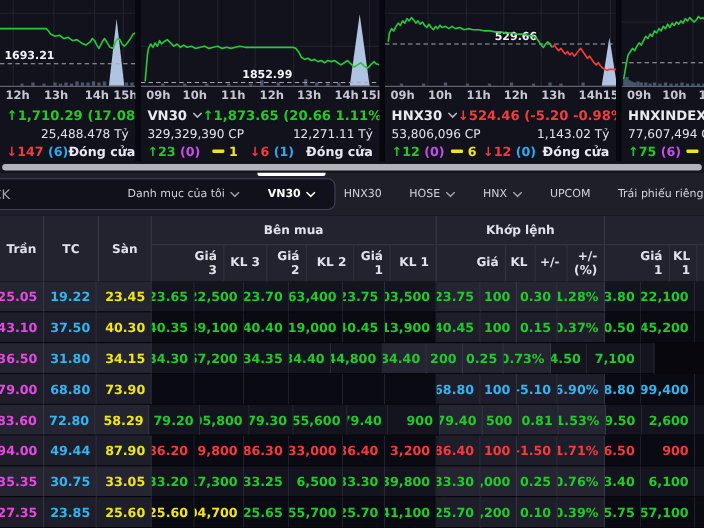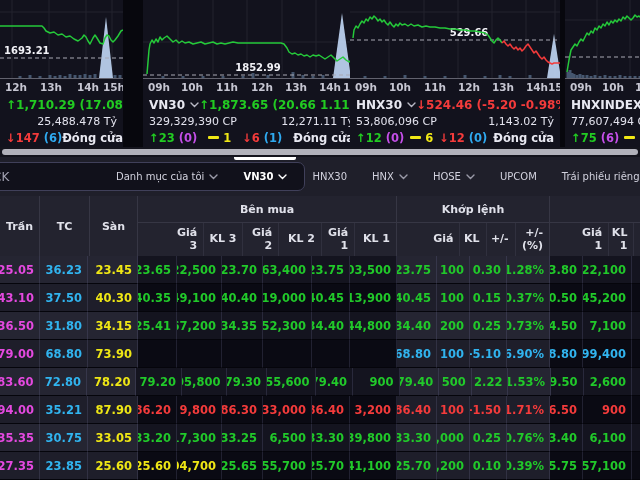--- a/index.html
+++ b/index.html
@@ -118,21 +118,21 @@
           <span>25,488.478 Tỷ</span>
         </div>
         <div class="s-line s3">
           <span class="adv"></span>
           <span class="flat"></span>
           <span class="dec">↓147 <span class="pc">(6)</span></span>
           <span class="status">Đóng cửa</span>
         </div>
       </div>
     </div>
-    <div class="panel" style="left: 143px; width: 217px;">
+    <div class="panel" style="left: 128px; width: 217px;">
       <svg width="217" height="80" class="chart">
         <line x1="35" y1="0" x2="35" y2="78" stroke="#23232e" stroke-width="1"></line>
         <line x1="70" y1="0" x2="70" y2="78" stroke="#23232e" stroke-width="1"></line>
         <line x1="104" y1="0" x2="104" y2="78" stroke="#23232e" stroke-width="1"></line>
         <line x1="139" y1="0" x2="139" y2="78" stroke="#23232e" stroke-width="1"></line>
         <line x1="173" y1="0" x2="173" y2="78" stroke="#23232e" stroke-width="1"></line>
         <line x1="208" y1="0" x2="208" y2="78" stroke="#23232e" stroke-width="1"></line>
         <line x1="0" y1="42" x2="217" y2="42" stroke="#23232e" stroke-width="1"></line>
         <rect x="18.5" y="76" width="3" height="2" fill="#45566f"></rect>
         <rect x="38.5" y="76" width="3" height="2" fill="#45566f"></rect>
@@ -318,27 +318,27 @@
       <div class="tab active">
         <span>VN30</span>
         <svg width="9" height="6">
           <path d="M1 1 L4.5 4.5 L8 1" stroke="#ffffff" stroke-width="1.4" fill="none" stroke-linecap="round"></path>
         </svg>
       </div>
       <div class="tab">
         <span>HNX30</span>
       </div>
       <div class="tab">
-        <span>HNX</span>
+        <span>HOSE</span>
         <svg width="9" height="6">
           <path d="M1 1 L4.5 4.5 L8 1" stroke="#9a9aa8" stroke-width="1.4" fill="none" stroke-linecap="round"></path>
         </svg>
       </div>
       <div class="tab">
-        <span>HOSE</span>
+        <span>HNX</span>
         <svg width="9" height="6">
           <path d="M1 1 L4.5 4.5 L8 1" stroke="#9a9aa8" stroke-width="1.4" fill="none" stroke-linecap="round"></path>
         </svg>
       </div>
       <div class="tab">
         <span>UPCOM</span>
       </div>
       <div class="tab">
         <span>Trái phiếu riêng</span>
       </div>
@@ -376,21 +376,21 @@
         <div class="hcols">
           <div class="hcol" style="width: 33px;">Giá 1</div>
           <div class="hcol" style="width: 49px;">KL 1</div>
           <div class="hcol" style="width: 12px;"></div>
         </div>
       </div>
     </div>
   <div id="boardBody">
       <div class="row odd">
         <div class="cell tint m" style="width: 40px;">25.05</div>
-        <div class="cell tint c" style="width: 48px;">36.23</div>
+        <div class="cell tint c" style="width: 48px;">19.22</div>
         <div class="cell tint y" style="width: 50px;">23.45</div>
         <div class="cell g" style="width: 39px;">23.65</div>
         <div class="cell g" style="width: 45px;">222,500</div>
         <div class="cell g" style="width: 41px;">23.70</div>
         <div class="cell g" style="width: 49px;">263,400</div>
         <div class="cell g" style="width: 38px;">23.75</div>
         <div class="cell g" style="width: 47px;">403,500</div>
         <div class="cell tint g" style="width: 40px;">23.75</div>
         <div class="cell tint g" style="width: 33px;">100</div>
         <div class="cell tint g" style="width: 37px;">0.30</div>
@@ -414,24 +414,23 @@
         <div class="cell tint g" style="width: 37px;">0.15</div>
         <div class="cell tint g" style="width: 43px;">0.37%</div>
         <div class="cell g" style="width: 33px;">40.50</div>
         <div class="cell g" style="width: 49px;">45,200</div>
         <div class="cell " style="width: 12px;"></div>
       </div>
       <div class="row odd">
         <div class="cell tint m" style="width: 40px;">36.50</div>
         <div class="cell tint c" style="width: 48px;">31.80</div>
         <div class="cell tint y" style="width: 50px;">34.15</div>
-        <div class="cell g" style="width: 39px;">25.41</div>
+        <div class="cell g" style="width: 39px;">34.30</div>
         <div class="cell g" style="width: 45px;">67,200</div>
         <div class="cell g" style="width: 41px;">34.35</div>
-        <div class="cell g" style="width: 49px;">52,300</div>
         <div class="cell g" style="width: 38px;">34.40</div>
         <div class="cell g" style="width: 47px;">44,800</div>
         <div class="cell tint g" style="width: 40px;">34.40</div>
         <div class="cell tint g" style="width: 33px;">200</div>
         <div class="cell tint g" style="width: 37px;">0.25</div>
         <div class="cell tint g" style="width: 43px;">0.73%</div>
         <div class="cell g" style="width: 33px;">34.50</div>
         <div class="cell g" style="width: 49px;">7,100</div>
         <div class="cell " style="width: 12px;"></div>
       </div>
@@ -449,38 +448,38 @@
         <div class="cell tint c" style="width: 33px;">100</div>
         <div class="cell tint c" style="width: 37px;">-5.10</div>
         <div class="cell tint c" style="width: 43px;">-6.90%</div>
         <div class="cell c" style="width: 33px;">68.80</div>
         <div class="cell c" style="width: 49px;">2,599,400</div>
         <div class="cell " style="width: 12px;"></div>
       </div>
       <div class="row odd">
         <div class="cell tint m" style="width: 40px;">83.60</div>
         <div class="cell tint c" style="width: 48px;">72.80</div>
-        <div class="cell tint y" style="width: 50px;">78.20</div>
+        <div class="cell tint y" style="width: 50px;">58.29</div>
         <div class="cell g" style="width: 46px;">79.20</div>
         <div class="cell g" style="width: 45px;">105,800</div>
         <div class="cell g" style="width: 41px;">79.30</div>
         <div class="cell g" style="width: 49px;">55,600</div>
         <div class="cell g" style="width: 38px;">79.40</div>
         <div class="cell g" style="width: 47px;">900</div>
         <div class="cell tint g" style="width: 40px;">79.40</div>
         <div class="cell tint g" style="width: 33px;">500</div>
-        <div class="cell tint g" style="width: 37px;">2.22</div>
+        <div class="cell tint g" style="width: 37px;">0.81</div>
         <div class="cell tint g" style="width: 43px;">1.53%</div>
         <div class="cell g" style="width: 33px;">79.50</div>
         <div class="cell g" style="width: 49px;">2,600</div>
         <div class="cell " style="width: 12px;"></div>
       </div>
       <div class="row even">
         <div class="cell tint m" style="width: 40px;">94.00</div>
-        <div class="cell tint c" style="width: 48px;">35.21</div>
+        <div class="cell tint c" style="width: 48px;">49.44</div>
         <div class="cell tint y" style="width: 50px;">87.90</div>
         <div class="cell r" style="width: 39px;">86.20</div>
         <div class="cell r" style="width: 45px;">9,800</div>
         <div class="cell r" style="width: 41px;">86.30</div>
         <div class="cell r" style="width: 49px;">33,000</div>
         <div class="cell r" style="width: 38px;">86.40</div>
         <div class="cell r" style="width: 47px;">3,200</div>
         <div class="cell tint r" style="width: 40px;">86.40</div>
         <div class="cell tint r" style="width: 33px;">100</div>
         <div class="cell tint r" style="width: 37px;">-1.50</div>

